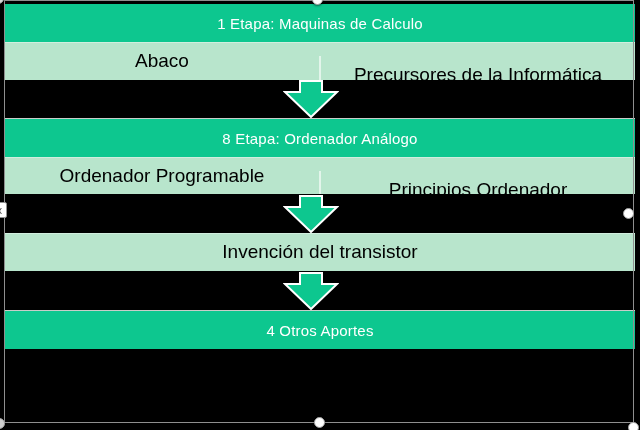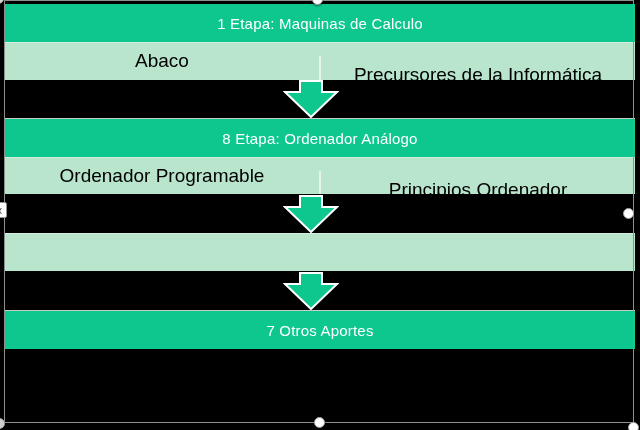--- a/index.html
+++ b/index.html
@@ -106,31 +106,34 @@
     </div>
     <div class="row gap-row h39">
       <span class="arrow-wrap">
         <svg width="56" height="38" viewBox="0 0 56 38" aria-hidden="true">
           <polygon points="17,1 39,1 39,12 54,12 28,37 2,12 17,12"></polygon>
         </svg>
       </span>
     </div>
 
     <div class="row cells-row h38 sub-line">
+      <div class="cell">
+        <span>Invención del transistor</span>
+      </div>
     </div>
     <div class="row gap-row h39">
       <span class="arrow-wrap">
         <svg width="56" height="38" viewBox="0 0 56 38" aria-hidden="true">
           <polygon points="17,1 39,1 39,12 54,12 28,37 2,12 17,12"></polygon>
         </svg>
       </span>
     </div>
 
     <div class="row header-row h39 hdr-line">
-      <span>7 Otros Aportes</span>
+      <span>4 Otros Aportes</span>
     </div>
 
   </div>
 
   <div class="sel-rect"></div>
   <div class="handle handle-top-left"></div>
   <div class="handle handle-top-center"></div>
   <div class="handle handle-right-middle"></div>
   <div class="handle handle-bottom-center"></div>
   <div class="handle handle-bottom-right"></div>

